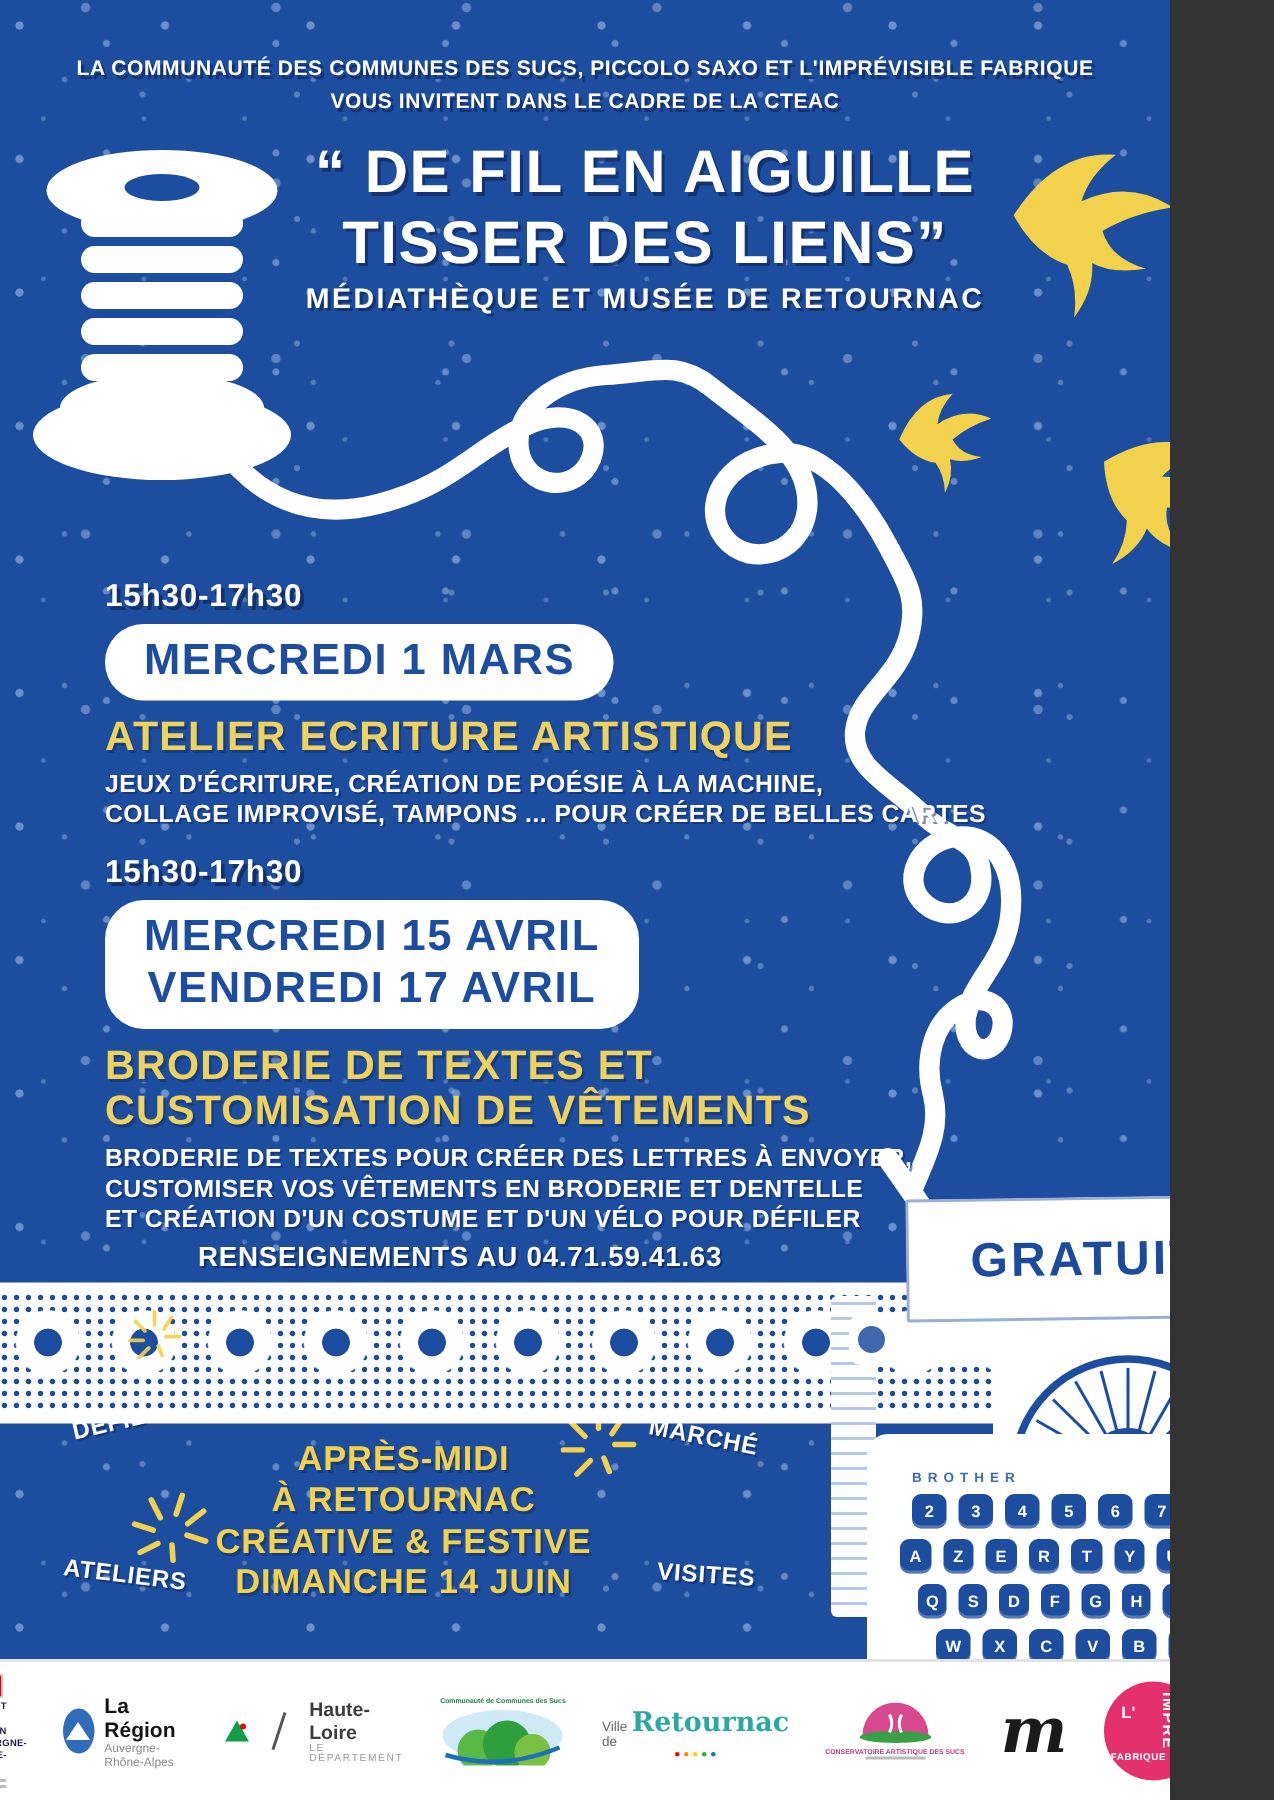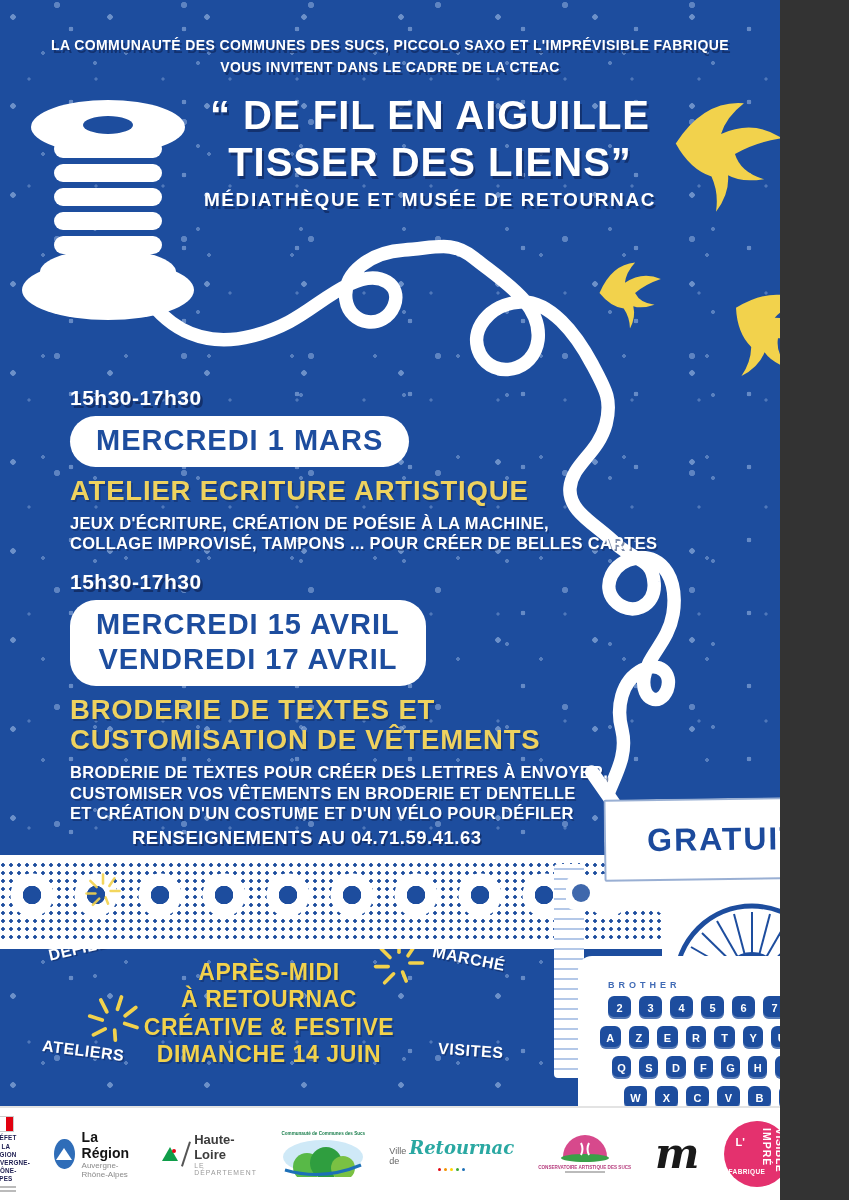--- a/index.html
+++ b/index.html
@@ -106,31 +106,31 @@
     border:1px solid #ccc;margin-bottom:2px;}
   .prefet-line{font-size:6.3px;font-weight:bold;color:#1b1b4f;line-height:1.3;letter-spacing:.2px;}
   .motto{width:26px;height:2px;background:#bbb;margin-top:2px;}
   .region{flex-direction:row;gap:7px;}
   .region-circle{width:30px;height:30px;border-radius:50%;background:#2f6db8;display:flex;
     align-items:center;justify-content:center;}
   .region-tri{width:0;height:0;border-left:8px solid transparent;border-right:8px solid transparent;
     border-bottom:12px solid #fff;}
   .region-name{font-size:14px;font-weight:700;color:#141414;}
   .region-sub{font-size:8px;color:#8a8a8a;}
-  .hl{flex-direction:row;gap:5px;align-items:center;}
+  .hl{flex-direction:row;gap:17px;align-items:center;}
   .hl-tri{width:0;height:0;border-left:8px solid transparent;border-right:8px solid transparent;
     border-bottom:14px solid #0f9d49;position:relative;}
   .hl-dot{position:absolute;right:-6px;top:2px;width:4px;height:4px;border-radius:50%;background:#e30613;}
   .hl-slash{width:2px;height:26px;background:#555;transform:rotate(18deg);margin:0 2px;}
   .hl-name{font-size:13px;color:#3c3c3c;font-weight:600;}
   .hl-sub{font-size:6.8px;color:#999;letter-spacing:1.1px;}
   .sucs-name{font-size:4.6px;color:#1b7f4d;font-weight:bold;margin-bottom:1px;white-space:nowrap;}
   .ret-row{display:flex;align-items:baseline;gap:3px;}
   .ret-prefix{font-size:9px;color:#666;}
-  .ret-name{font-size:18px;font-style:italic;font-weight:bold;color:#2aa8a2;
+  .ret-name{font-size:18px;font-weight:bold;color:#2aa8a2;
     font-family:"DejaVu Serif",serif;}
   .ret-dots{display:flex;gap:3px;margin-top:2px;}
   .ret-dots i{width:3px;height:3px;border-radius:50%;display:block;}
   .cons-name{font-size:4.6px;font-weight:bold;color:#b63d7e;margin-top:2px;white-space:nowrap;}
   .cons-bar{width:40px;height:1.5px;background:#bbb;margin-top:1px;}
   .musee-m{font-family:"DejaVu Serif",serif;font-style:italic;font-weight:bold;font-size:42px;
     color:#1a1a1a;line-height:.9;}
   .fab-circle{position:relative;width:66px;height:66px;border-radius:50%;background:#e4316e;}
   .fab-l{position:absolute;left:12px;top:15px;font-size:11px;font-weight:bold;color:#fff;}
   .fab-fabrique{position:absolute;left:5px;bottom:12px;font-size:6.5px;font-weight:bold;color:#fff;letter-spacing:.4px;}

